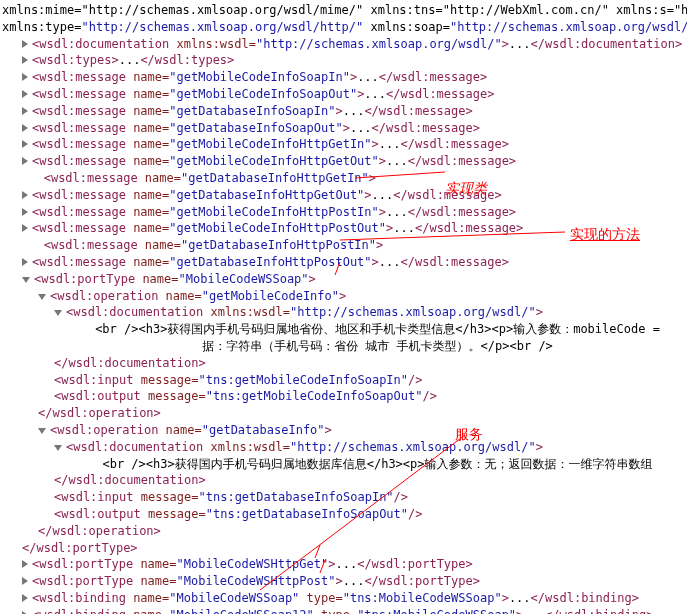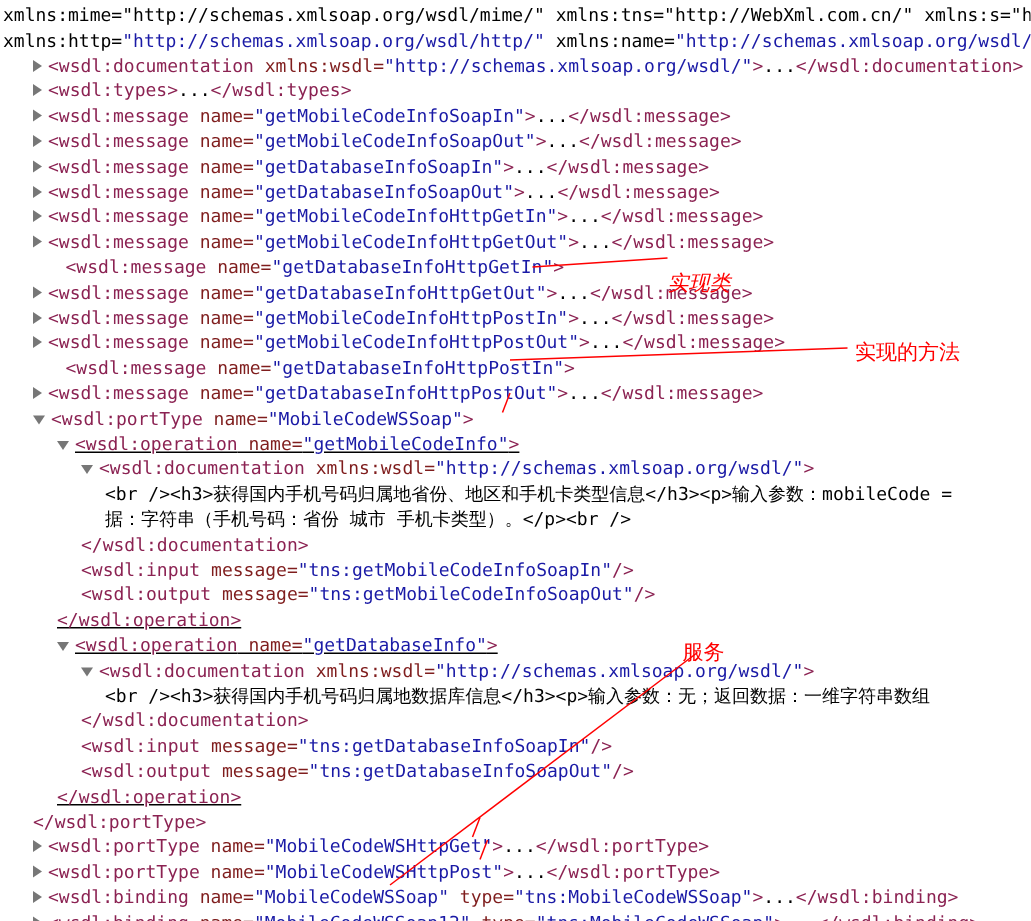--- a/index.html
+++ b/index.html
@@ -8,23 +8,23 @@
   color: #000;
   background: #fff;
   margin: 0;
   padding: 2px;
   white-space: nowrap;
   line-height: 1.4;
   position: relative;
 }
 .line { position: relative; }
 .ind1 { padding-left: 20px; }
-.ind2 { padding-left: 36px; text-decoration: underline; }
+.ind2 { padding-left: 36px; }
 .ind3 { padding-left: 52px; }
-.ind4 { padding-left: 68px; }
+.ind4 { padding-left: 68px; text-align: center; }
 .arrow {
   display: inline-block;
   width: 0; height: 0;
   border-top: 4px solid transparent;
   border-bottom: 4px solid transparent;
   border-left: 6px solid #777;
   margin-right: 4px;
   cursor: pointer;
 }
 .arrow-down {
@@ -50,21 +50,21 @@
 svg.overlay {
   position: absolute;
   top: 0; left: 0;
   pointer-events: none;
 }
 </style>
 </head>
 <body>
 
 <div class="line"><span class="txt">xmlns:mime="http://schemas.xmlsoap.org/wsdl/mime/" xmlns:tns="http://WebXml.com.cn/" xmlns:s="ht</span></div>
-<div class="line"><span class="txt">xmlns:http=</span><span class="val">"http://schemas.xmlsoap.org/wsdl/http/"</span><span class="txt"> xmlns:name=</span><span class="val">"http://schemas.xmlsoap.org/wsdl/"</span></div>
+<div class="line"><span class="txt">xmlns:type=</span><span class="val">"http://schemas.xmlsoap.org/wsdl/http/"</span><span class="txt"> xmlns:soap=</span><span class="val">"http://schemas.xmlsoap.org/wsdl/"</span></div>
 
 <div class="line ind1"><span class="arrow"></span><span class="tag">&lt;wsdl:documentation</span><span class="attr"> xmlns:wsdl=</span><span class="val">"http://schemas.xmlsoap.org/wsdl/"</span><span class="tag">&gt;</span><span class="dots">...</span><span class="tag">&lt;/wsdl:documentation&gt;</span></div>
 <div class="line ind1"><span class="arrow"></span><span class="tag">&lt;wsdl:types&gt;</span><span class="dots">...</span><span class="tag">&lt;/wsdl:types&gt;</span></div>
 
 <div class="line ind1"><span class="arrow"></span><span class="tag">&lt;wsdl:message</span><span class="attr"> name=</span><span class="val">"getMobileCodeInfoSoapIn"</span><span class="tag">&gt;</span><span class="dots">...</span><span class="tag">&lt;/wsdl:message&gt;</span></div>
 <div class="line ind1"><span class="arrow"></span><span class="tag">&lt;wsdl:message</span><span class="attr"> name=</span><span class="val">"getMobileCodeInfoSoapOut"</span><span class="tag">&gt;</span><span class="dots">...</span><span class="tag">&lt;/wsdl:message&gt;</span></div>
 <div class="line ind1"><span class="arrow"></span><span class="tag">&lt;wsdl:message</span><span class="attr"> name=</span><span class="val">"getDatabaseInfoSoapIn"</span><span class="tag">&gt;</span><span class="dots">...</span><span class="tag">&lt;/wsdl:message&gt;</span></div>
 <div class="line ind1"><span class="arrow"></span><span class="tag">&lt;wsdl:message</span><span class="attr"> name=</span><span class="val">"getDatabaseInfoSoapOut"</span><span class="tag">&gt;</span><span class="dots">...</span><span class="tag">&lt;/wsdl:message&gt;</span></div>
 <div class="line ind1"><span class="arrow"></span><span class="tag">&lt;wsdl:message</span><span class="attr"> name=</span><span class="val">"getMobileCodeInfoHttpGetIn"</span><span class="tag">&gt;</span><span class="dots">...</span><span class="tag">&lt;/wsdl:message&gt;</span></div>
 <div class="line ind1"><span class="arrow"></span><span class="tag">&lt;wsdl:message</span><span class="attr"> name=</span><span class="val">"getMobileCodeInfoHttpGetOut"</span><span class="tag">&gt;</span><span class="dots">...</span><span class="tag">&lt;/wsdl:message&gt;</span></div>
@@ -94,21 +94,21 @@
 <div class="line ind2"><span class="tag">&lt;/wsdl:operation&gt;</span></div>
 <div class="line ind1"><span class="tag">&lt;/wsdl:portType&gt;</span></div>
 
 <div class="line ind1"><span class="arrow"></span><span class="tag">&lt;wsdl:portType</span><span class="attr"> name=</span><span class="val">"MobileCodeWSHttpGet"</span><span class="tag">&gt;</span><span class="dots">...</span><span class="tag">&lt;/wsdl:portType&gt;</span></div>
 <div class="line ind1"><span class="arrow"></span><span class="tag">&lt;wsdl:portType</span><span class="attr"> name=</span><span class="val">"MobileCodeWSHttpPost"</span><span class="tag">&gt;</span><span class="dots">...</span><span class="tag">&lt;/wsdl:portType&gt;</span></div>
 
 <div class="line ind1"><span class="arrow"></span><span class="tag">&lt;wsdl:binding</span><span class="attr"> name=</span><span class="val">"MobileCodeWSSoap"</span><span class="attr"> type=</span><span class="val">"tns:MobileCodeWSSoap"</span><span class="tag">&gt;</span><span class="dots">...</span><span class="tag">&lt;/wsdl:binding&gt;</span></div>
 <div class="line ind1"><span class="arrow"></span><span class="tag">&lt;wsdl:binding</span><span class="attr"> name=</span><span class="val">"MobileCodeWSSoap12"</span><span class="attr"> type=</span><span class="val">"tns:MobileCodeWSSoap"</span><span class="tag">&gt;</span><span class="dots">...</span><span class="tag">&lt;/wsdl:binding&gt;</span></div>
 
 <div class="anno" style="top:179px;left:445px;font-style:italic;">实现类</div>
-<div class="anno" style="top:225px;left:570px;">实现的方法</div>
+<div class="anno" style="top:225px;left:570px;text-decoration:underline;">实现的方法</div>
 <div class="anno" style="top:425px;left:455px;">服务</div>
 
 <svg class="overlay" width="687" height="614">
   <line x1="445" y1="172" x2="355" y2="178" stroke="#ff0000" stroke-width="1"></line>
   <line x1="565" y1="232" x2="340" y2="240" stroke="#ff0000" stroke-width="1"></line>
   <line x1="340" y1="262" x2="335" y2="275" stroke="#ff0000" stroke-width="1"></line>
   <line x1="465" y1="435" x2="260" y2="590" stroke="#ff0000" stroke-width="1"></line>
   <line x1="320" y1="545" x2="315" y2="558" stroke="#ff0000" stroke-width="1"></line>
   <line x1="325" y1="560" x2="320" y2="573" stroke="#ff0000" stroke-width="1"></line>
 </svg>

